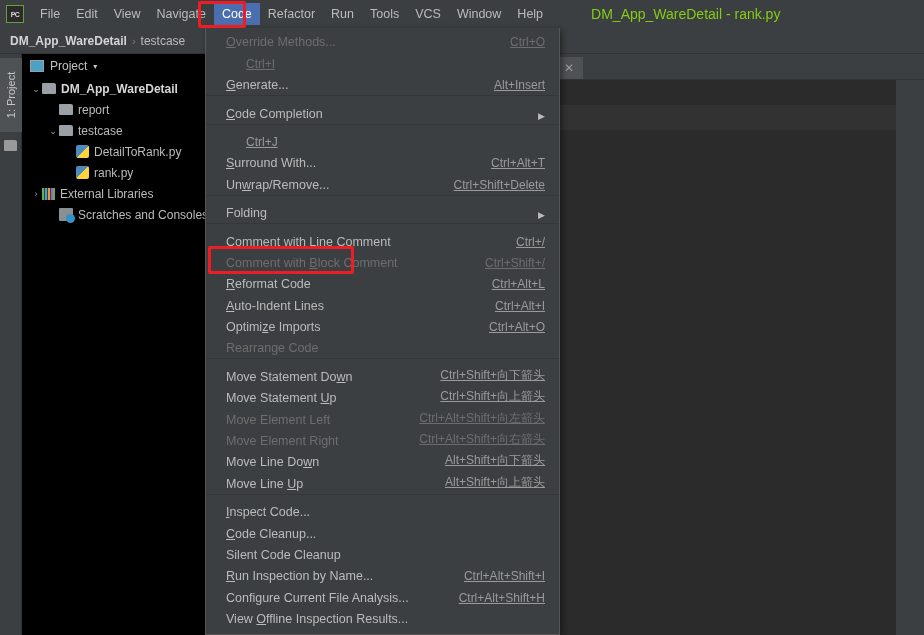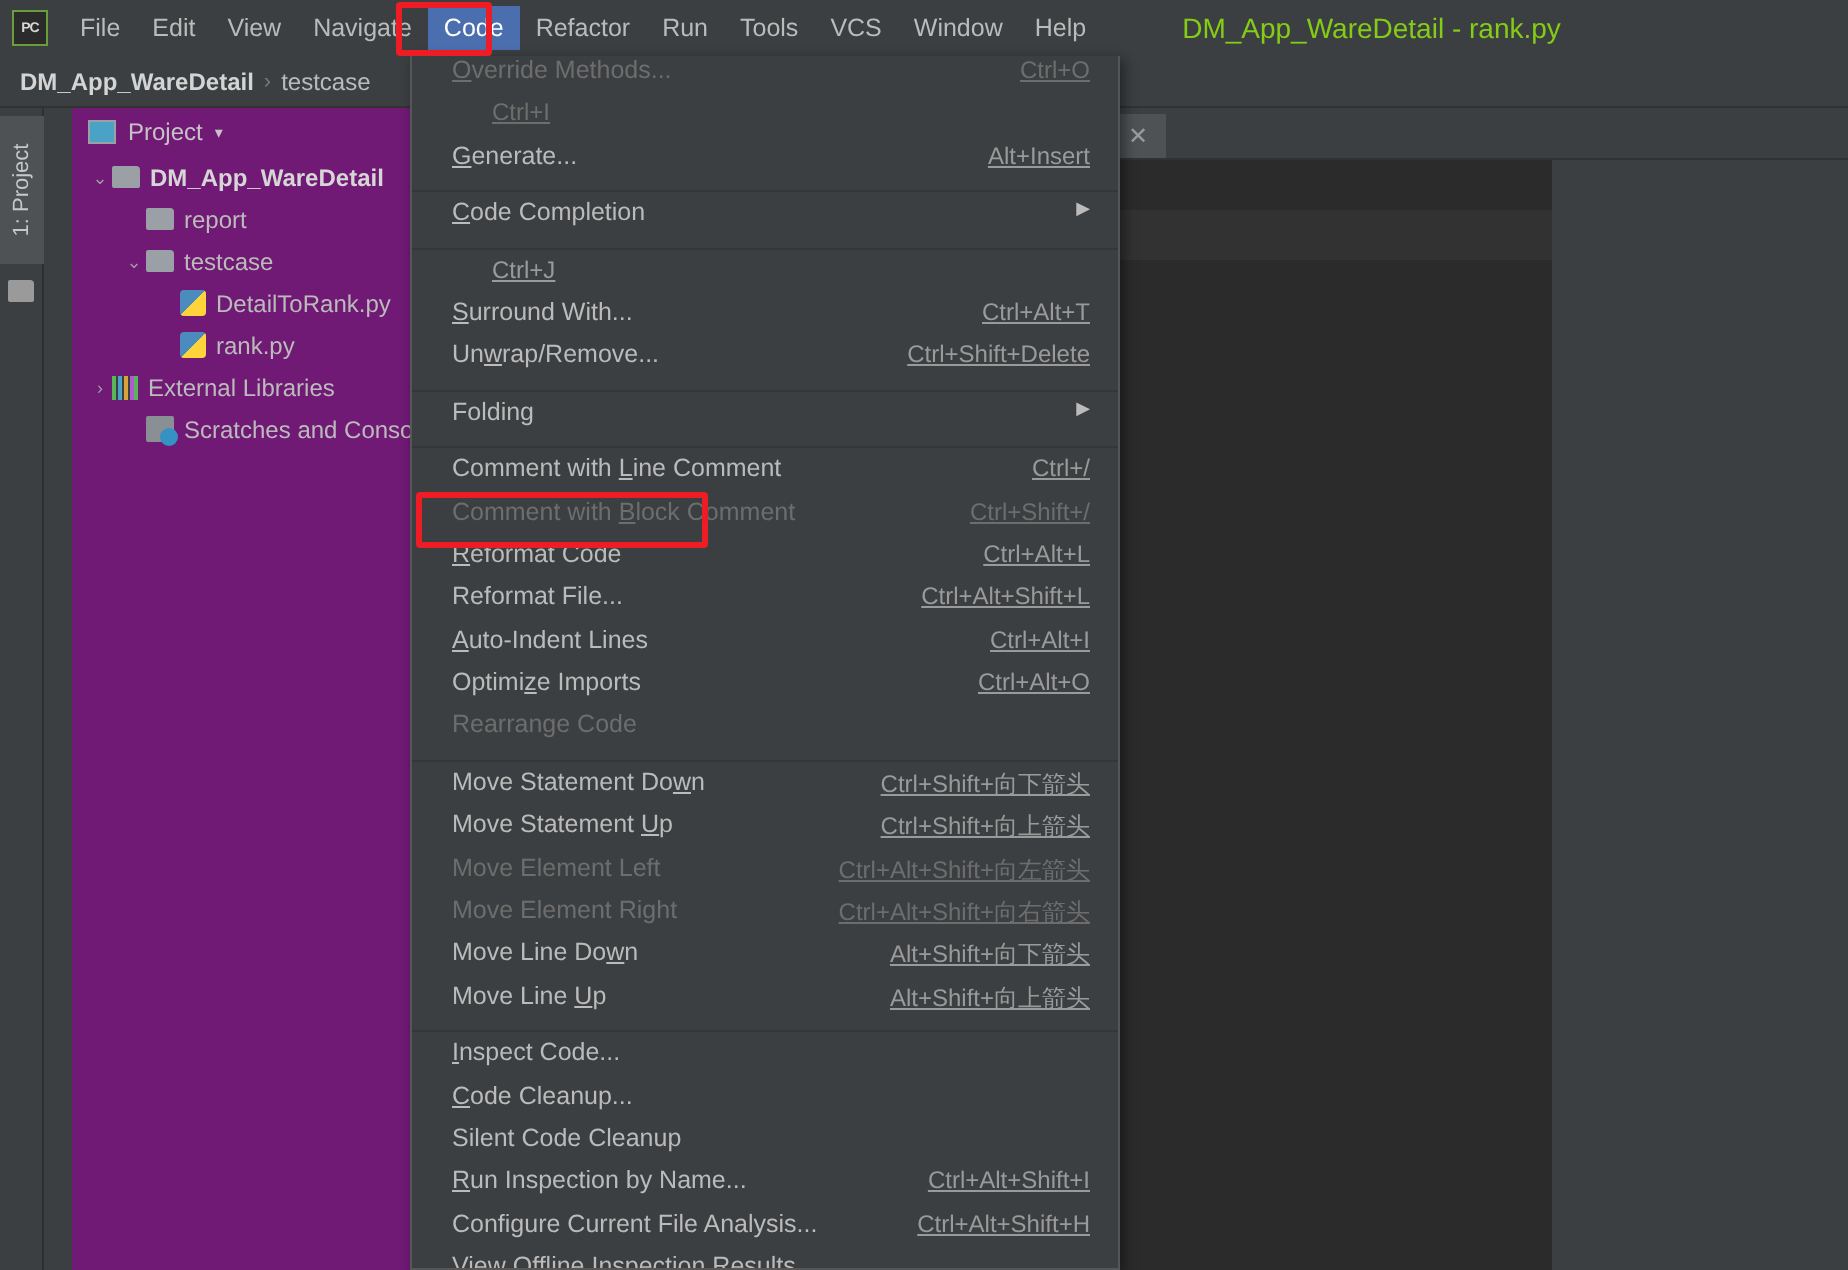--- a/index.html
+++ b/index.html
@@ -3,21 +3,21 @@
 <meta charset="utf-8">
 <style>
   * { box-sizing: border-box; margin: 0; padding: 0; }
   html, body {
     width: 924px; height: 635px;
     background: #3c3f41;
     font-family: "Liberation Sans", sans-serif;
     overflow: hidden;
     -webkit-font-smoothing: antialiased;
   }
-  #root { position: relative; width: 776px; height: 635px; border-radius: 13px; }
+  #root { position: relative; width: 896px; height: 635px; border-radius: 13px; }
 
   
   #menubar {
     position: absolute; left: 0; top: 0; width: 924px; height: 28px;
     background: #3c3f41;
     display: flex; align-items: center;
   }
   #pc-logo {
     width: 18px; height: 18px; margin-left: 6px; margin-right: 8px;
     background: #2b2b2b; border: 1px solid #6a9e3d;
@@ -69,22 +69,22 @@
     font-size: 11px; color: #c8c8c8; white-space: nowrap;
     transform: rotate(-90deg);
   }
   #tool-folder-icon {
     position: absolute; left: 4px; top: 86px; width: 13px; height: 11px;
     background: #9a9a9a; border-radius: 1px 2px 1px 1px;
   }
 
   
   #project-panel {
-    position: absolute; left: 36px; top: 54px; width: 200px; height: 581px;
-    background: #701a75; border-right: 7px solid #8b5cf6;
+    position: absolute; left: 22px; top: 54px; width: 200px; height: 581px;
+    background: #000000; border-right: 7px solid #8b5cf6;
   }
   #project-header {
     display: flex; align-items: center; height: 24px; padding-left: 8px;
   }
   #project-header .pico {
     width: 14px; height: 12px; border: 1px solid #9aa0a6;
     background: #4aa3c7; margin-right: 6px;
   }
   #project-header .ptitle { font-size: 12px; color: #c4c4c4; }
   #project-header .pcaret {
@@ -156,21 +156,21 @@
 
   
   #code-menu {
     position: absolute; left: 205px; top: 28px; width: 355px; height: 607px;
     background: #3c3f41;
     border: 1px solid #565656; border-top: none;
     box-shadow: 2px 2px 6px rgba(0,0,0,0.45);
     overflow: hidden;
   }
   .mi {
-    position: relative; display: flex; align-items: flex-start;
+    position: relative; display: flex; align-items: flex-end;
     height: 21.4px; padding: 0 14px 0 20px; font-size: 12.5px;
     color: #bbbbbb; white-space: nowrap;
   }
   .mi .mlabel { flex: 1 1 auto; }
   .mi .mshort { color: #9a9a9a; font-size: 12px; margin-left: 20px; text-decoration: underline; }
   .mi.disabled .mlabel, .mi.disabled .mshort { color: #6d6d6d; }
   .mi .msub {
     font-size: 9px; color: #bbbbbb; margin-left: 20px;
   }
   .msep {
@@ -331,24 +331,20 @@
       </div>
       <div class="mi disabled">
         <span class="mlabel">Comment with <span class="ul1">B</span>lock Comment</span>
         <span class="mshort">Ctrl+Shift+/</span>
       </div>
       <div class="mi">
         <span class="mlabel"><span class="ul1">R</span>eformat Code</span>
         <span class="mshort">Ctrl+Alt+L</span>
       </div>
       <div class="mi">
-        <span class="mlabel">Reformat File...</span>
-        <span class="mshort">Ctrl+Alt+Shift+L</span>
-      </div>
-      <div class="mi">
         <span class="mlabel"><span class="ul1">A</span>uto-Indent Lines</span>
         <span class="mshort">Ctrl+Alt+I</span>
       </div>
       <div class="mi">
         <span class="mlabel">Optimi<span class="ul1">z</span>e Imports</span>
         <span class="mshort">Ctrl+Alt+O</span>
       </div>
       <div class="mi disabled">
         <span class="mlabel">Rearrange Code</span>
       </div>

